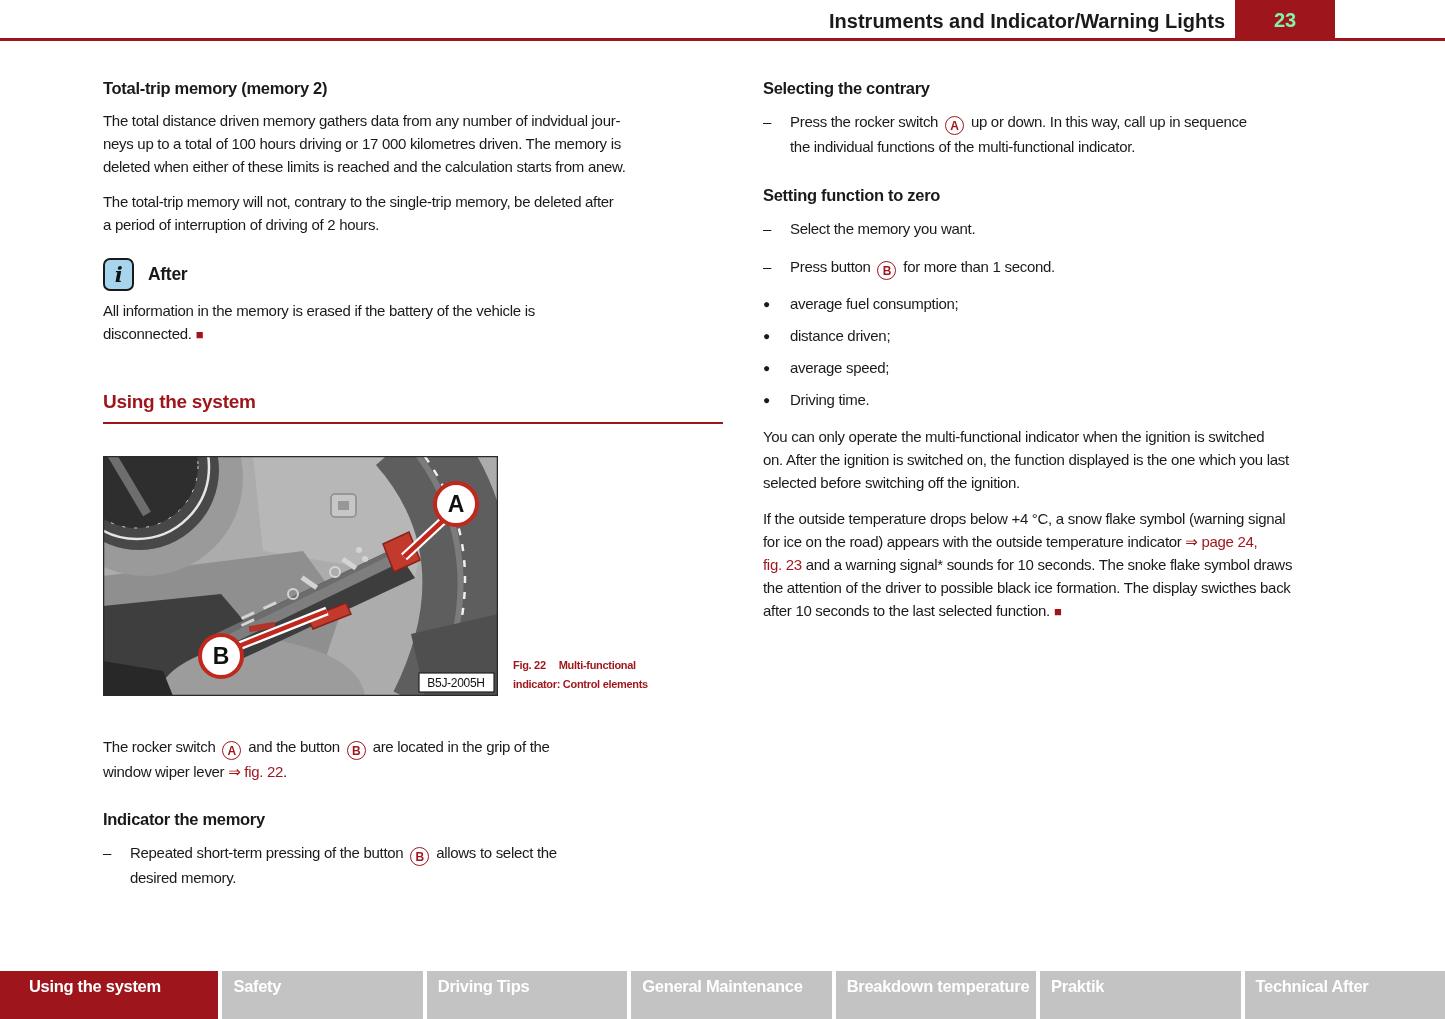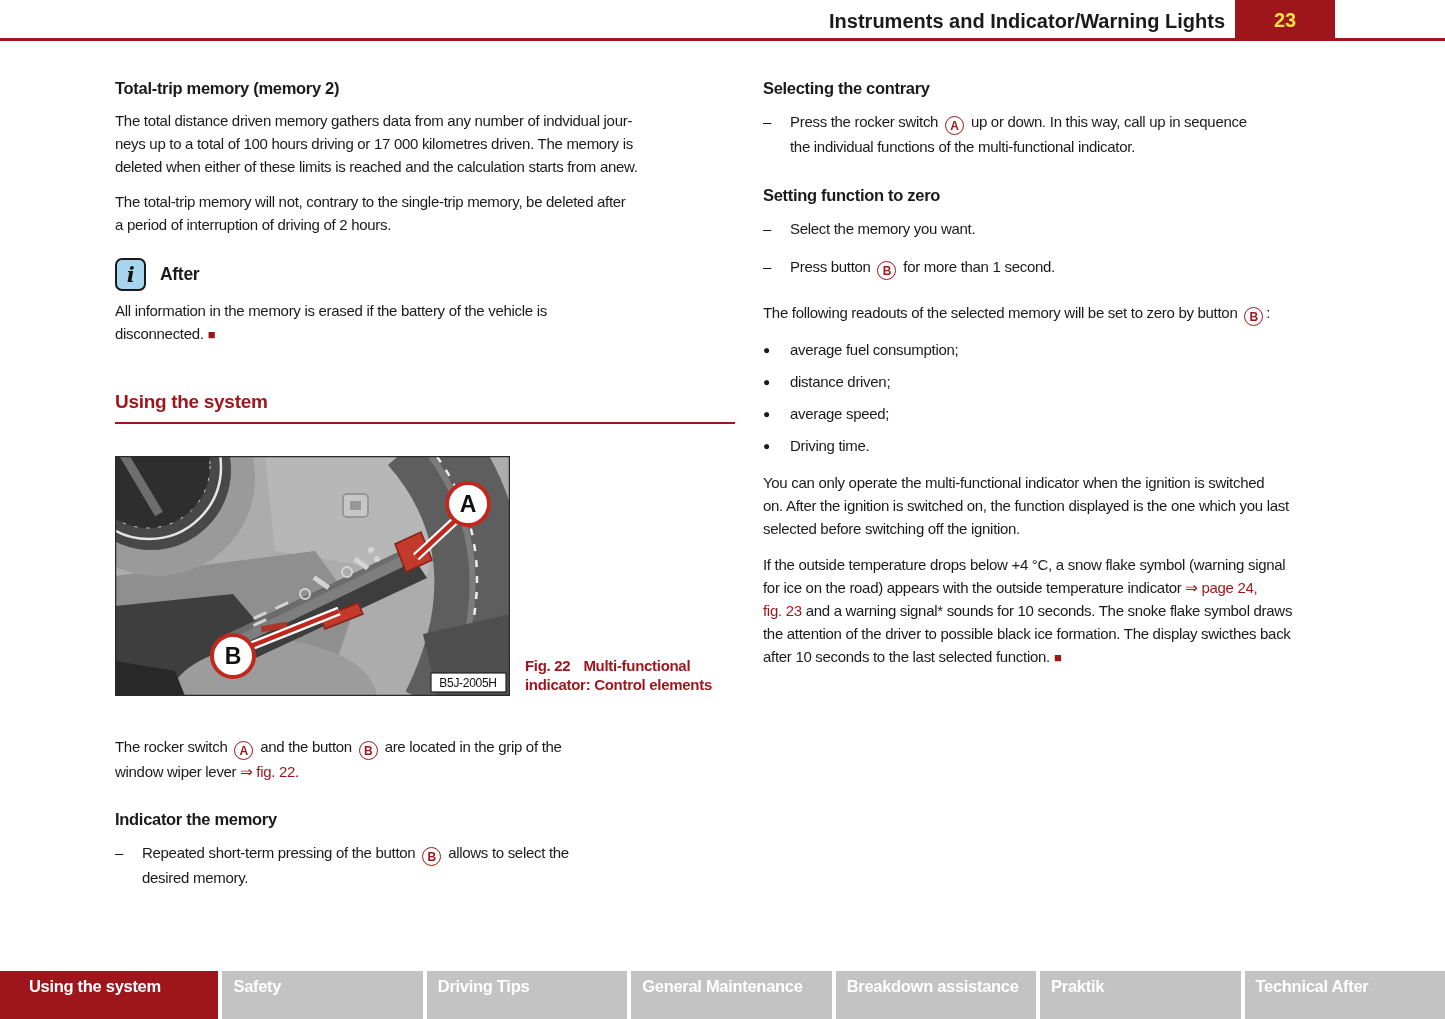--- a/index.html
+++ b/index.html
@@ -10,26 +10,26 @@
     --text:#1A1A1A;
   }
   *{margin:0;padding:0;box-sizing:border-box;}
   html,body{width:1445px;height:1019px;background:#fff;overflow:hidden;
     font-family:"Liberation Sans",sans-serif;color:var(--text);}
   .page{position:relative;width:1335px;height:1019px;background:#fff;}
 
   
   .hdr-title{position:absolute;top:10px;right:110px;font-size:20px;font-weight:bold;}
   .hdr-pagebox{position:absolute;top:0;right:0;width:100px;height:41px;background:var(--accent);
-    color:#fde047;font-size:20px;font-weight:bold;display:flex;align-items:center;justify-content:center;}
+    color:#86efac;font-size:20px;font-weight:bold;display:flex;align-items:center;justify-content:center;}
   .hdr-rule{position:absolute;top:38px;left:0;width:1445px;height:3px;background:var(--accent);}
 
   
   .col{position:absolute;top:70px;width:620px;font-size:15px;line-height:23px;letter-spacing:-0.3px;}
-  .col-left{left:103px;margin-left:12px;}
+  .col-left{left:103px;}
   .col-right{left:763px;}
   .t{white-space:pre-line;}
   h3{font-size:16.5px;line-height:20px;letter-spacing:-0.3px;}
   .mt8{margin-top:8px;}.mt11{margin-top:11px;}.mt12{margin-top:12px;}
   .mt13{margin-top:13px;}.mt15{margin-top:15px;}.mt21{margin-top:21px;}
   .mt22{margin-top:22px;}.mt26{margin-top:26px;}.mt27{margin-top:27px;}.mt39{margin-top:39px;}.mt44{margin-top:44px;}
 
   
   .note-head{display:flex;align-items:center;gap:14px;}
   .note-icon{width:31px;height:33px;background:var(--note-icon-bg);border:2px solid #1a1a1a;
@@ -50,21 +50,21 @@
 
   
   .li{display:grid;grid-template-columns:27px 1fr;}
   .li .mk{letter-spacing:0;}
   .li .dotmk{padding-top:1px;font-size:12px;}
 
   
   .figure-row{display:flex;align-items:flex-end;margin-top:32px;}
   .figure-frame{width:395px;height:240px;flex:0 0 auto;}
   .figcap{margin-left:15px;margin-bottom:2px;color:var(--accent);font-weight:bold;
-    font-size:15px;line-height:19px;white-space:pre-line;width:200px;}
+    font-size:11px;line-height:19px;white-space:pre-line;width:200px;}
   .figcap .gap{margin-left:13px;}
 
   
   .nav{position:absolute;left:0;bottom:0;width:1445px;height:48px;display:flex;gap:4px;background:#fff;}
   .tab{flex:1 1 0;background:var(--nav-inactive);color:#fff;font-weight:bold;font-size:16.5px;
     letter-spacing:-0.3px;padding:6px 0 0 11px;cursor:pointer;}
   .tab.active{background:var(--accent);padding-left:29px;}
 </style>
 </head>
 <body>
@@ -183,21 +183,20 @@
     <h3 class="mt27">Setting function to zero</h3>
     <div class="li mt12">
       <span class="mk">–</span>
       <p class="t">Select the memory you want.</p>
     </div>
     <div class="li mt15">
       <span class="mk">–</span>
       <p class="t"><span>Press button </span><span class="clet">B</span><span> for more than 1 second.</span></p>
     </div>
 
-    <p class="t mt21"><span>The following readouts of the selected memory will be set to zero by button </span><span class="clet">B</span><span>:</span></p>
 
     <div class="mt12">
       <div class="li">
         <span class="mk dotmk">●</span>
         <p class="t">average fuel consumption;</p>
       </div>
       <div class="li mt8">
         <span class="mk dotmk">●</span>
         <p class="t">distance driven;</p>
       </div>
@@ -220,18 +219,18 @@
 fig. 23</a><span> and a warning signal* sounds for 10 seconds. The snoke flake symbol draws
 the attention of the driver to possible black ice formation. The display swicthes back
 after 10 seconds to the last selected function.</span><span class="endsq">■</span></p>
   </div>
 
   <div class="nav">
     <div class="tab active">Using the system</div>
     <div class="tab">Safety</div>
     <div class="tab">Driving Tips</div>
     <div class="tab">General Maintenance</div>
-    <div class="tab">Breakdown assistance</div>
+    <div class="tab">Breakdown temperature</div>
     <div class="tab">Praktik</div>
     <div class="tab">Technical After</div>
   </div>
 
 </div>
 
 </body></html>

